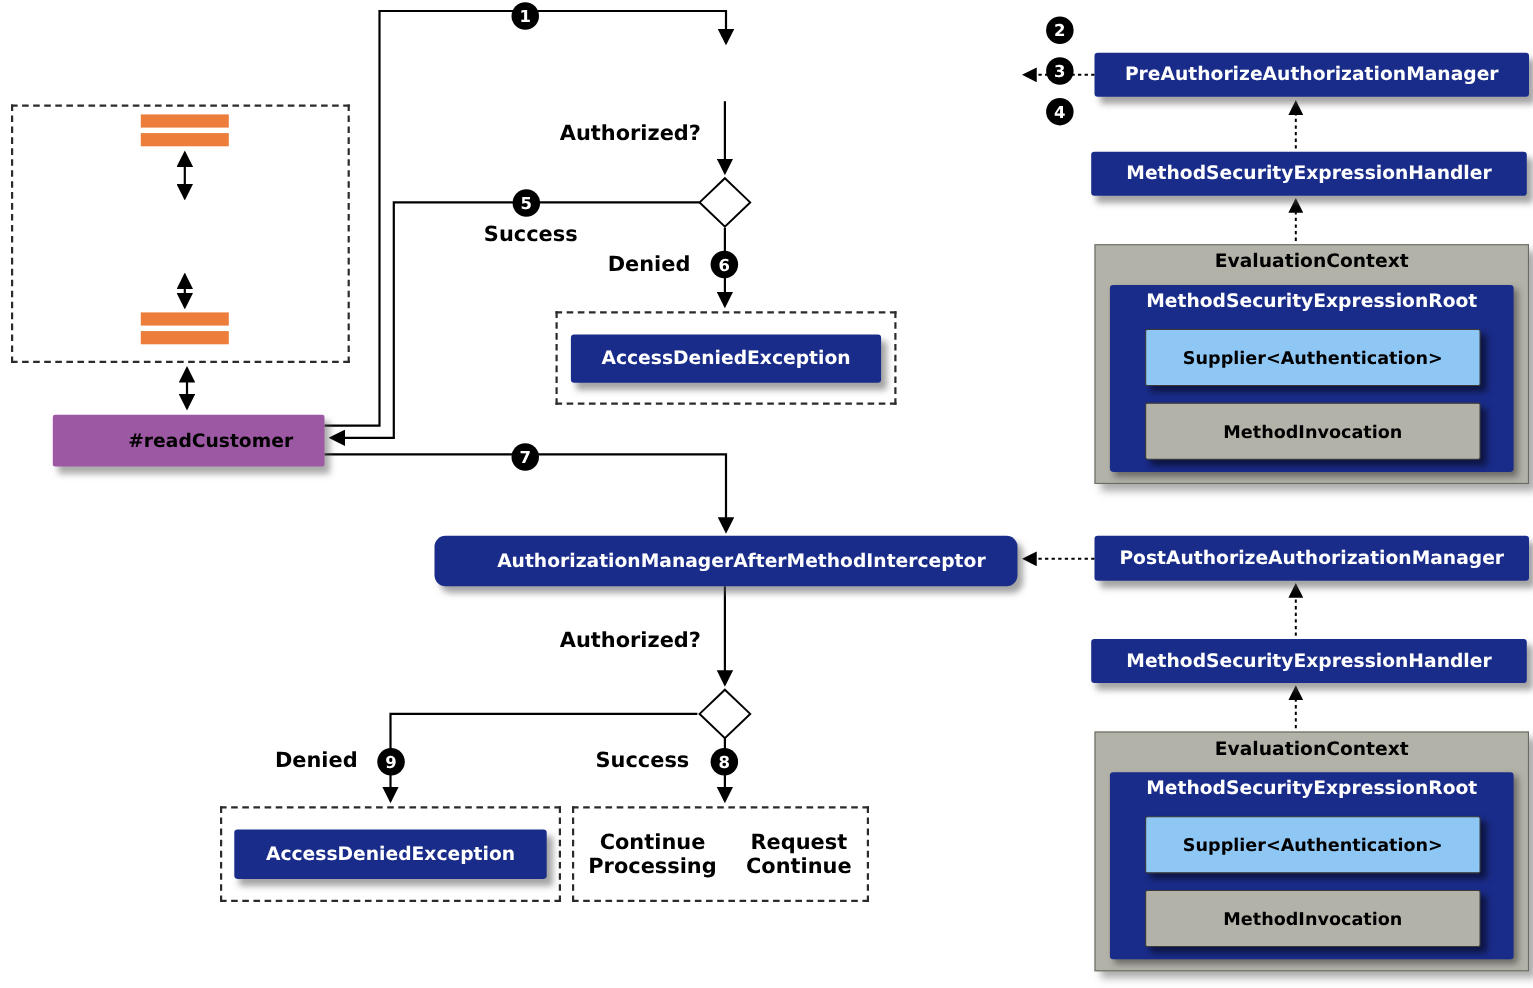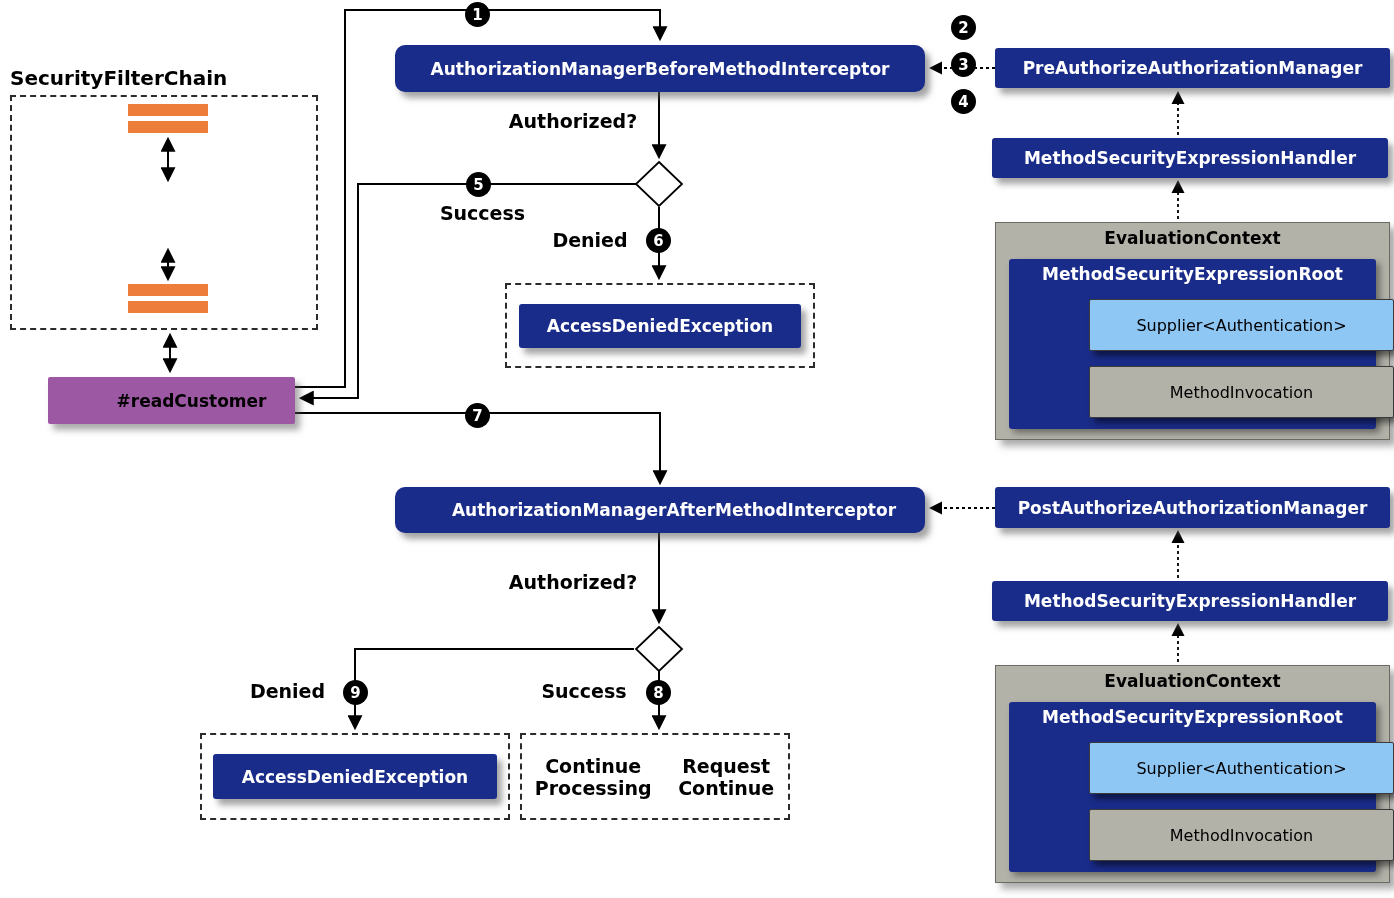--- a/index.html
+++ b/index.html
@@ -16,22 +16,22 @@
   .rounded{border-radius:10px;}
   .sm-round{border-radius:3px;}
   .orangebox{background:var(--orange);color:#000;box-shadow:5px 6px 6px rgba(90,90,90,.5);}
   .orangebar{background:var(--orange);z-index:2;}
   .purplebox{background:var(--purple);color:#000;box-shadow:5px 6px 6px rgba(90,90,90,.5);border-radius:2px;padding-left:40px;}
   .graybox{background:var(--gray);color:#000;border:1px solid #6b6b63;box-shadow:6px 6px 7px rgba(90,90,90,.5);z-index:2;}
   .dashed{border:2px dashed #2b2b2b;z-index:2;display:flex;align-items:center;justify-content:center;}
   .label{font-weight:bold;color:#000;z-index:3;text-align:center;}
   .badge{width:25px;height:25px;border-radius:50%;background:#000;color:#fff;font-weight:bold;
          font-size:15px;display:flex;align-items:center;justify-content:center;z-index:4;}
-  .innerbox{position:absolute;display:flex;align-items:center;justify-content:center;font-weight:normal;color:#000;
-            border:1px solid #3a3a3a;box-shadow:5px 5px 6px rgba(0,0,0,.5);border-radius:2px;margin-left:48px;}
+  .innerbox{position:absolute;display:flex;align-items:center;justify-content:center;font-weight:bold;color:#000;
+            border:1px solid #3a3a3a;box-shadow:5px 5px 6px rgba(0,0,0,.5);border-radius:2px;}
   .ctx-title{position:absolute;left:0;top:5px;width:100%;text-align:center;font-weight:bold;font-size:17px;}
   .fs17{font-size:17px;} .fs16{font-size:16px;} .fs19{font-size:19px;} .fs20{font-size:20px;}
 </style>
 </head>
 <body>
 
 <div id="canvas">
 
   <svg id="wires" width="1394" height="898" viewBox="0 0 1394 898">
     <defs>
@@ -57,34 +57,30 @@
     <polyline points="1178,662 1178,625" fill="none" stroke="#000" stroke-width="1.8" stroke-dasharray="3,3" marker-end="url(#arrow)"></polyline>
 
     <polyline points="168,139 168,180" fill="none" stroke="#000" stroke-width="2" marker-start="url(#arrow)" marker-end="url(#arrow)"></polyline>
     <polyline points="168,250 168,279" fill="none" stroke="#000" stroke-width="2" marker-start="url(#arrow)" marker-end="url(#arrow)"></polyline>
     <polyline points="170,335 170,371" fill="none" stroke="#000" stroke-width="2" marker-start="url(#arrow)" marker-end="url(#arrow)"></polyline>
 
     <polygon points="659,162 682,184 659,206 636,184" fill="#fff" stroke="#000" stroke-width="1.8"></polygon>
     <polygon points="659,627 682,649 659,671 636,649" fill="#fff" stroke="#000" stroke-width="1.8"></polygon>
   </svg>
 
-  <div class="abs label fs20" style="left:10px;top:66px;width:240px;text-align:left;">SecurityFilterChain</div>
   <div class="abs dashed" style="left:10px;top:95px;width:308px;height:235px;"></div>
   <div class="abs orangebar" style="left:128px;top:104px;width:80px;height:12px;"></div>
   <div class="abs orangebar" style="left:128px;top:121px;width:80px;height:12px;"></div>
   <div class="abs orangebar" style="left:128px;top:284px;width:80px;height:12px;"></div>
   <div class="abs orangebar" style="left:128px;top:301px;width:80px;height:12px;"></div>
 
   <div class="abs box purplebox fs17" style="left:48px;top:377px;width:247px;height:47px;">
     <span>#readCustomer</span>
   </div>
 
-  <div class="abs box navy rounded fs17" style="left:395px;top:45px;width:530px;height:47px;">
-    <span>AuthorizationManagerBeforeMethodInterceptor</span>
-  </div>
   <div class="abs label fs19" style="left:503px;top:110px;width:140px;">Authorized?</div>
   <div class="abs label fs19" style="left:430px;top:202px;width:105px;">Success</div>
   <div class="abs label fs19" style="left:546px;top:229px;width:88px;">Denied</div>
 
   <div class="abs dashed" style="left:505px;top:283px;width:310px;height:85px;">
     <div class="box navy sm-round fs17" style="width:282px;height:44px;">
       <span>AccessDeniedException</span>
     </div>
   </div>
 

